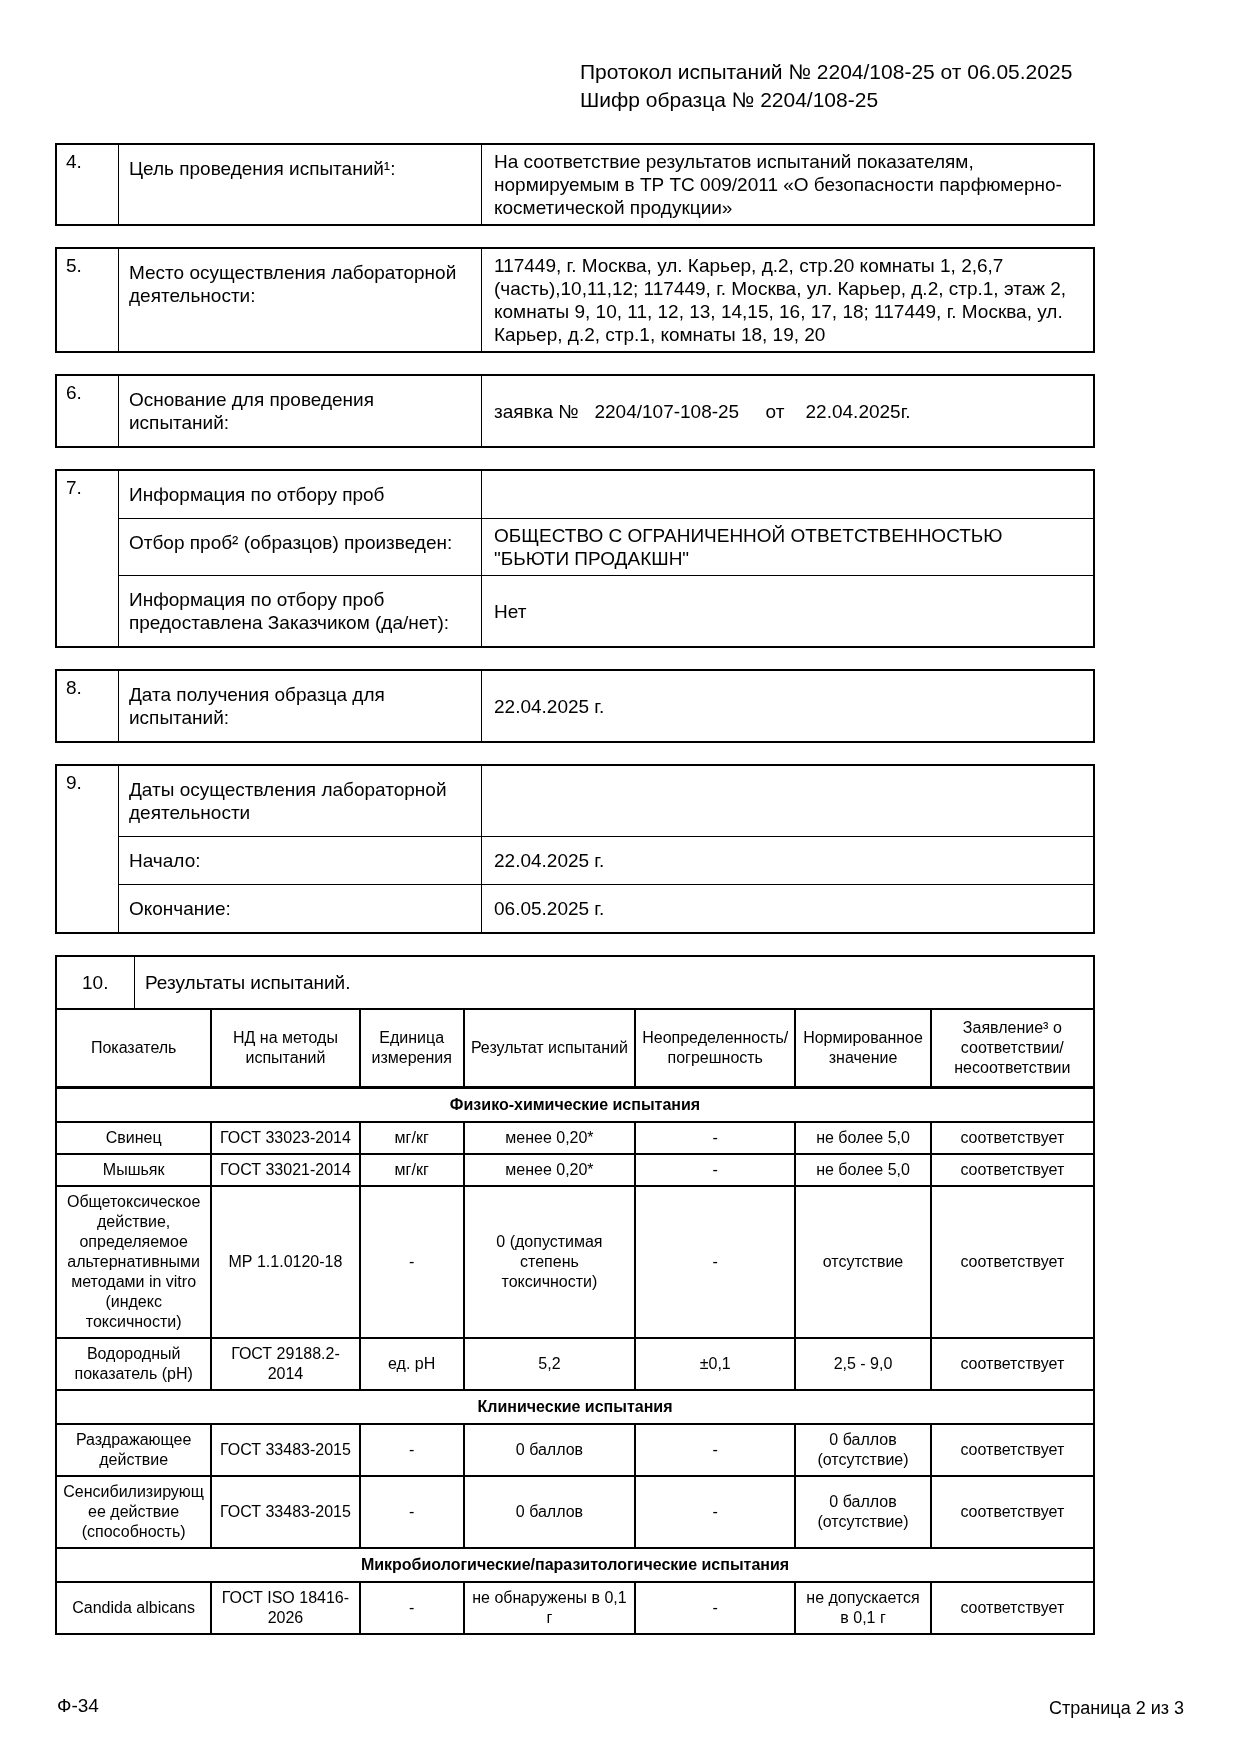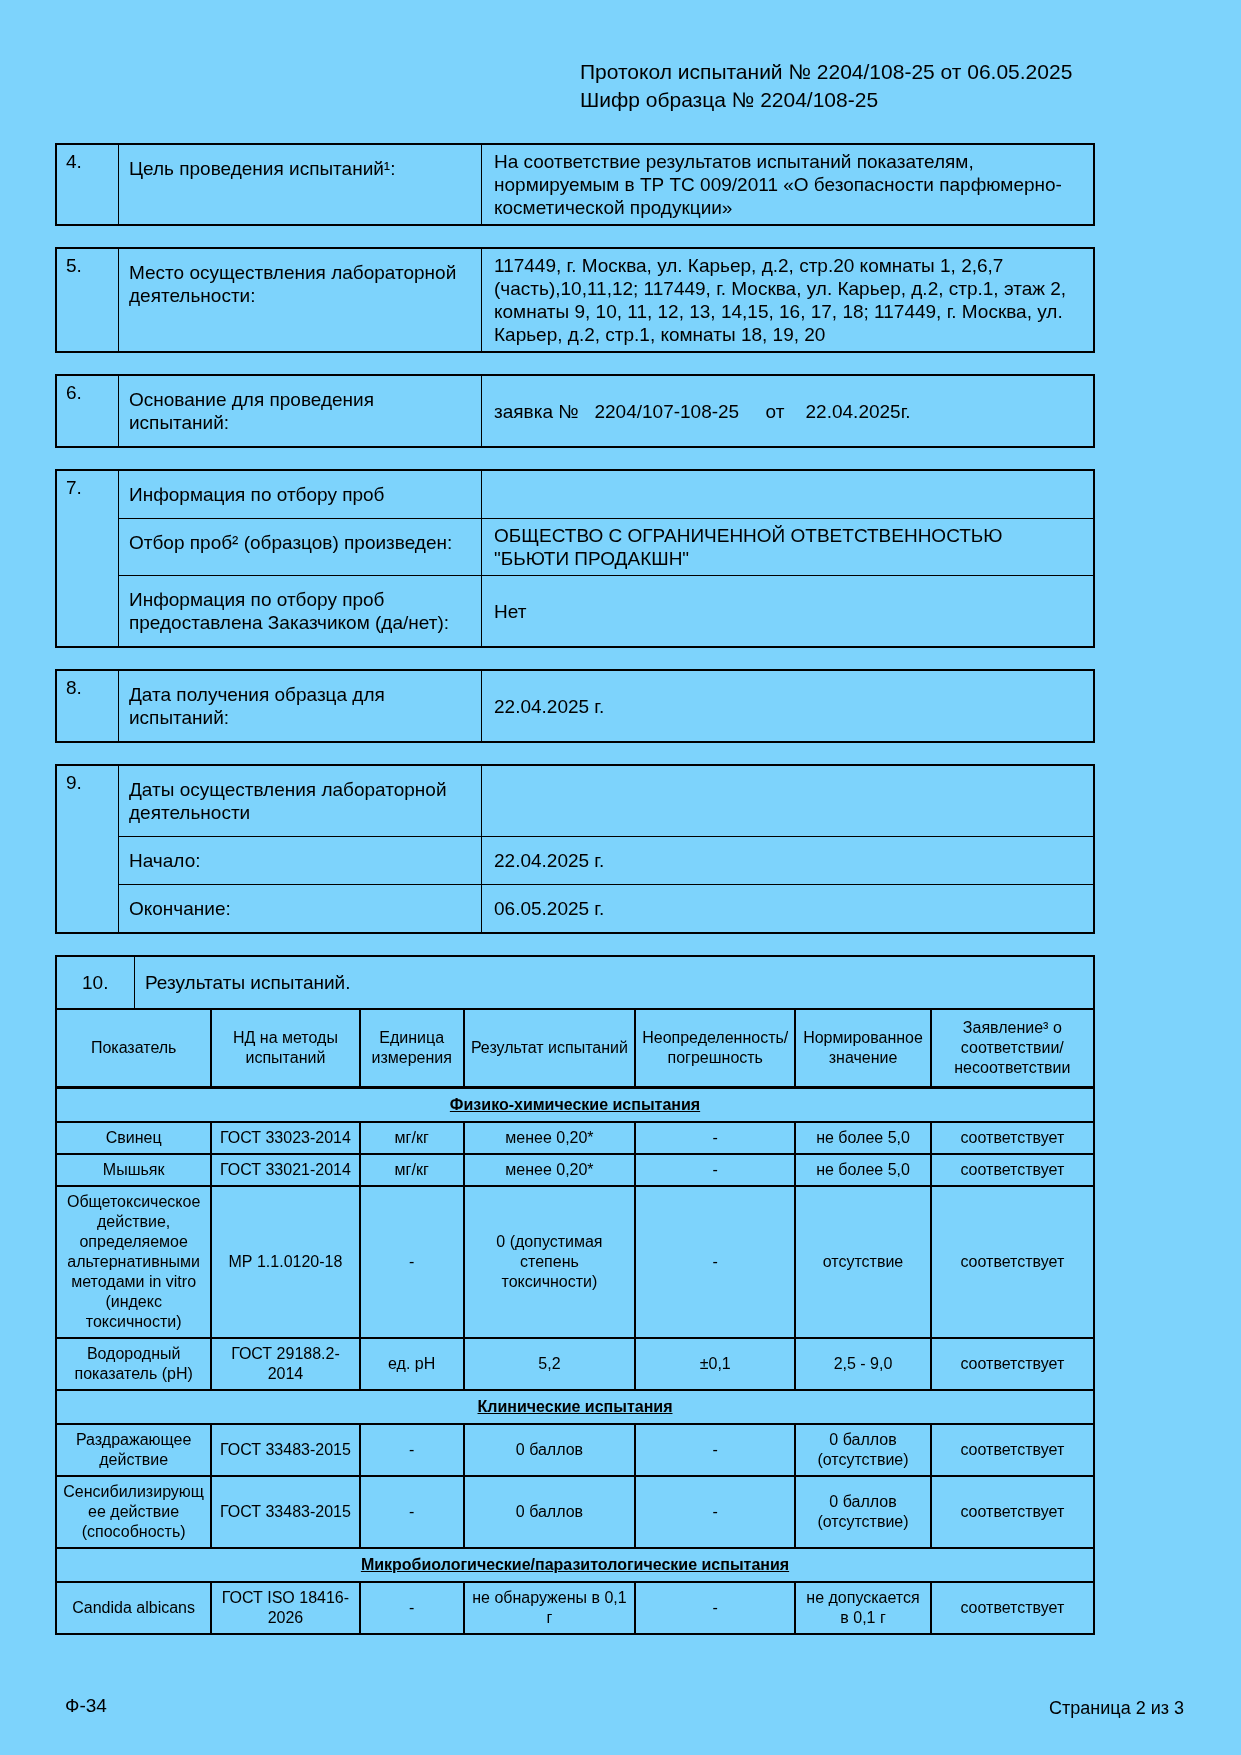--- a/index.html
+++ b/index.html
@@ -1,20 +1,20 @@
 <!DOCTYPE html>
 <html lang="ru"><head>
 <meta charset="utf-8">
 <style>
   html,body { margin:0; padding:0; background:#e8e8e8; }
   .page {
     position:relative;
     width:1241px; height:1755px;
     margin:0 auto;
-    background:#7dd3fc;
+    background:#ffffff;
     font-family:"Liberation Sans", sans-serif;
     color:#000;
     overflow:hidden;
   }
   .doc-header {
     position:absolute; left:580px; top:58px;
     font-size:21px; line-height:28px;
   }
   .content {
     position:absolute; left:55px; top:143px; width:1040px;
@@ -45,21 +45,21 @@
     table-layout:fixed;
   }
   table.res th, table.res td {
     border:2px solid #000;
     text-align:center; vertical-align:middle;
     padding:5px 6px;
     font-weight:normal;
     overflow-wrap:break-word;
   }
   table.res thead th { border-bottom:3px solid #000; padding:8px 4px; }
-  table.res td.section-row { font-weight:bold; padding:6px 4px;text-decoration:underline; }
+  table.res td.section-row { font-weight:bold; padding:6px 4px; }
 </style>
 </head>
 <body>
 
 <div class="page">
 
   <div class="doc-header">
     <div>Протокол испытаний № 2204/108-25 от 06.05.2025</div>
     <div>Шифр образца № 2204/108-25</div>
   </div>
@@ -243,16 +243,16 @@
             <td>не обнаружены в 0,1 г</td>
             <td>-</td>
             <td>не допускается в 0,1 г</td>
             <td>соответствует</td>
           </tr>
         </tbody>
     </table>
 
   </div>
 
-  <div style="position:absolute; left:65px; bottom:38px; font-size:19px;">Ф-34</div>
+  <div style="position:absolute; left:57px; bottom:38px; font-size:19px;">Ф-34</div>
   <div style="position:absolute; right:57px; bottom:36px; font-size:18px;">Страница 2 из 3</div>
 
 </div>
 
 </body></html>

